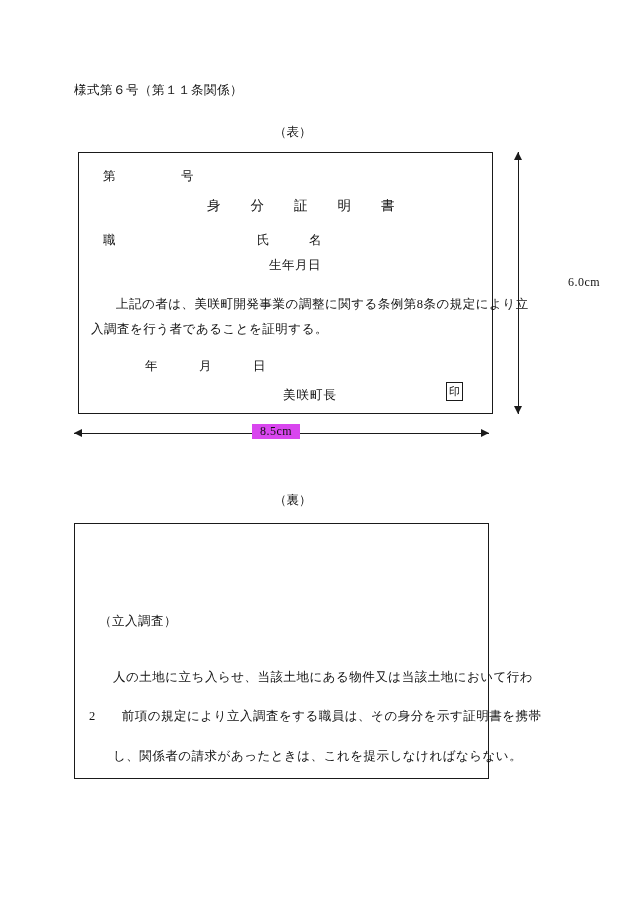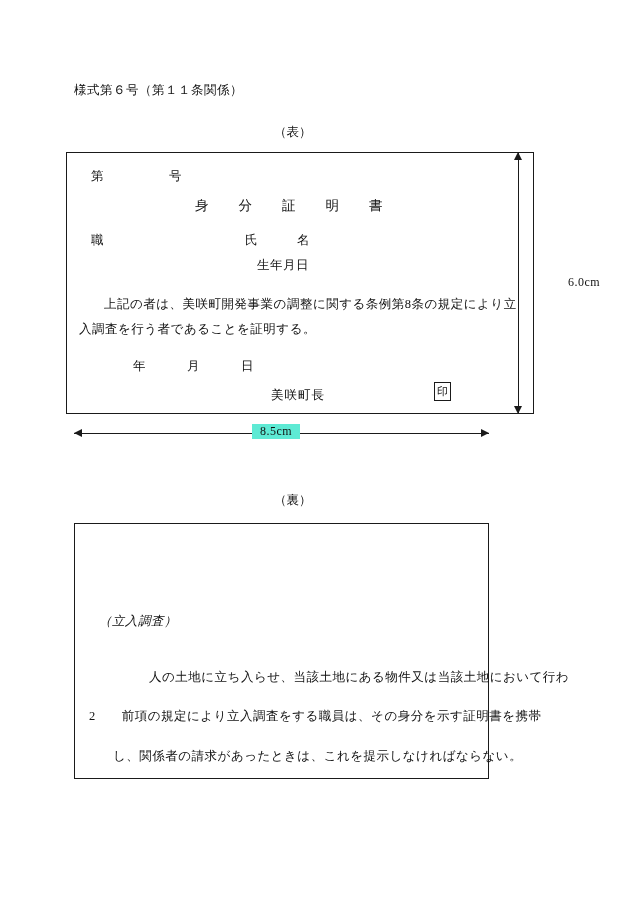--- a/index.html
+++ b/index.html
@@ -39,23 +39,23 @@
   #back-label  { left: 274px; top: 492px; }
 
   
   .card {
     position: absolute;
     border: 1px solid #1a1a1a;
     background: #ffffff;
     box-sizing: border-box;
   }
   #front-card {
-    left: 66px;
+    left: 78px;
     top: 152px;
-    width: 468px;
+    width: 415px;
     height: 262px;
   }
   #back-card {
     left: 74px;
     top: 523px;
     width: 415px;
     height: 256px;
   }
   .ln {
     position: absolute;
@@ -129,32 +129,32 @@
     top: -4px;
     border-top: 4.5px solid transparent;
     border-bottom: 4.5px solid transparent;
   }
   .dim-h::before { left: 0; border-right: 8px solid #1a1a1a; }
   .dim-h::after  { right: 0; border-left: 8px solid #1a1a1a; }
   .dim-h-cap {
     position: absolute;
     left: 252px;
     top: 424px;
-    background: #5eead4;
+    background: #d946ef;
     padding: 0 8px;
     font-size: 12px;
     letter-spacing: 0.5px;
     white-space: nowrap;
   }
 
   
   #b-title { left: 100px; top: 27px; font-size: 12.5px; letter-spacing: 0.8px; }
-  #b-sub   { left: 24px;  top: 89px; font-style: italic; }
+  #b-sub   { left: 24px;  top: 89px; }
   #b-a1    { left: 14px;  top: 120px; }
-  #b-a2    { left: 38px;  top: 145px; margin-left: 36px; }
+  #b-a2    { left: 38px;  top: 145px; }
   #b-a3    { left: 38px;  top: 170px; }
   #b-b1    { left: 14px;  top: 184px; }
   #b-b2    { left: 38px;  top: 224px; }
 </style>
 </head>
 <body>
 
 <div class="page">
 
   <div class="form-id">様式第６号（第１１条関係）</div>

